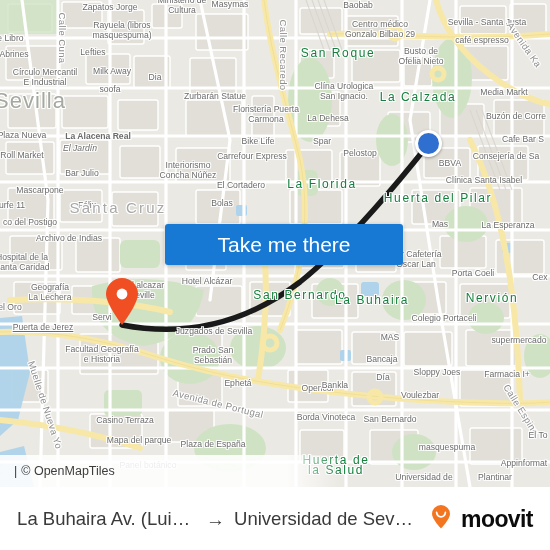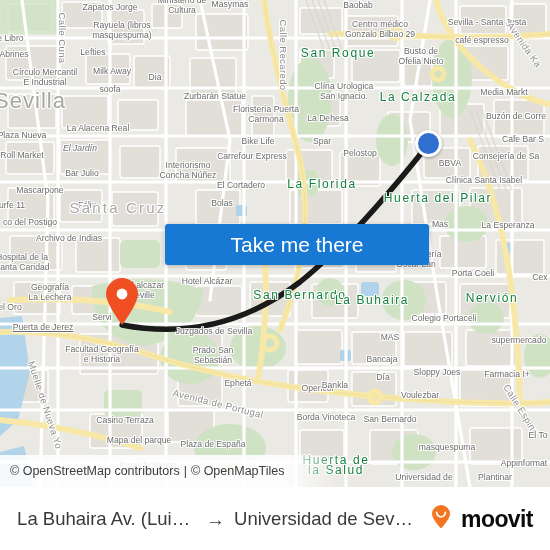--- a/index.html
+++ b/index.html
@@ -51,21 +51,21 @@
   #origin-marker {
     position: absolute; width: 27px; height: 27px; border-radius: 50%;
     background: #2f6fd0; border: 3.5px solid #ffffff;
     box-shadow: 0 1px 3px rgba(0,0,0,.35);
   }
   #dest-marker { position: absolute; }
 
   
   #cta {
     position: absolute;
-    left: 165px; top: 224px; width: 264px; height: 41px;
+    left: 165px; top: 224px; width: 238px; height: 41px;
     background: #1779d4;
     border: none; border-radius: 3px;
     color: #ffffff; font-size: 21px;
     font-family: "Liberation Sans", sans-serif;
     cursor: pointer;
     display: flex; align-items: center; justify-content: center;
     box-shadow: 0 1px 4px rgba(0,0,0,.25);
   }
 
   
@@ -310,21 +310,21 @@
         <div class="maplabel road" style="left: 524px; top: 45px; transform: translate(-50%, -50%) rotate(55deg);">Avenida Ka</div>
         <div class="maplabel city" style="left: 30px; top: 101px;">Sevilla</div>
         <div class="maplabel place" style="left: 418px; top: 97px;">La Calzada</div>
         <div class="maplabel" style="left: 344px; top: 91px;">Clína Urologica
 San Ignacio.</div>
         <div class="maplabel" style="left: 328px; top: 118px;">La Dehesa</div>
         <div class="maplabel" style="left: 266px; top: 114px;">Floristería Puerta
 Carmona</div>
         <div class="maplabel" style="left: 504px; top: 92px;">Media Markt</div>
         <div class="maplabel" style="left: 516px; top: 116px;">Buzón de Corre</div>
-        <div class="maplabel" style="left: 98px; top: 128px;">La Alacena Real</div>
+        <div class="maplabel" style="left: 98px; top: 136px; font-weight: bold;">La Alacena Real</div>
         <div class="maplabel" style="left: 22px; top: 135px;">Plaza Nueva</div>
         <div class="maplabel" style="left: 258px; top: 141px;">Bike Life</div>
         <div class="maplabel" style="left: 322px; top: 141px;">Spar</div>
         <div class="maplabel" style="left: 523px; top: 139px;">Cafe Bar S</div>
         <div class="maplabel" style="left: 80px; top: 148px; font-style: italic;">El Jardín</div>
         <div class="maplabel" style="left: 252px; top: 156px;">Carrefour Express</div>
         <div class="maplabel" style="left: 360px; top: 153px;">Pelostop</div>
         <div class="maplabel" style="left: 506px; top: 156px;">Consejería de Sa</div>
         <div class="maplabel" style="left: 22px; top: 155px;">Roll Market</div>
         <div class="maplabel" style="left: 82px; top: 173px;">Bar Julio</div>
@@ -402,21 +402,20 @@
     <div id="dest-marker" style="left: 104px; top: 278px;">
       <svg width="36" height="48" viewBox="0 0 36 48">
         <path d="M18 47 C18 47 34 26 34 16 A16 16 0 1 0 2 16 C2 26 18 47 18 47 Z" fill="#f04e23"></path>
         <circle cx="18" cy="16" r="5.4" fill="#ffffff"></circle>
       </svg>
     </div>
 
     <button id="cta" style="background: rgb(23, 121, 212); color: rgb(255, 255, 255);">Take me there</button>
 
     <div id="attribution">
-      <a href="#">© OpenStreetMap contributors</a>
       <span id="attr-sep">|</span>
       <a href="#">© OpenMapTiles</a>
     </div>
   </div>
 
   <div id="bottombar">
     <span class="endpoint">La Buhaira Av. (Luis M…</span>
     <span id="arrow-icon">→</span>
     <span class="endpoint">Universidad de Sevilla - Re…</span>
     <span id="brand">

